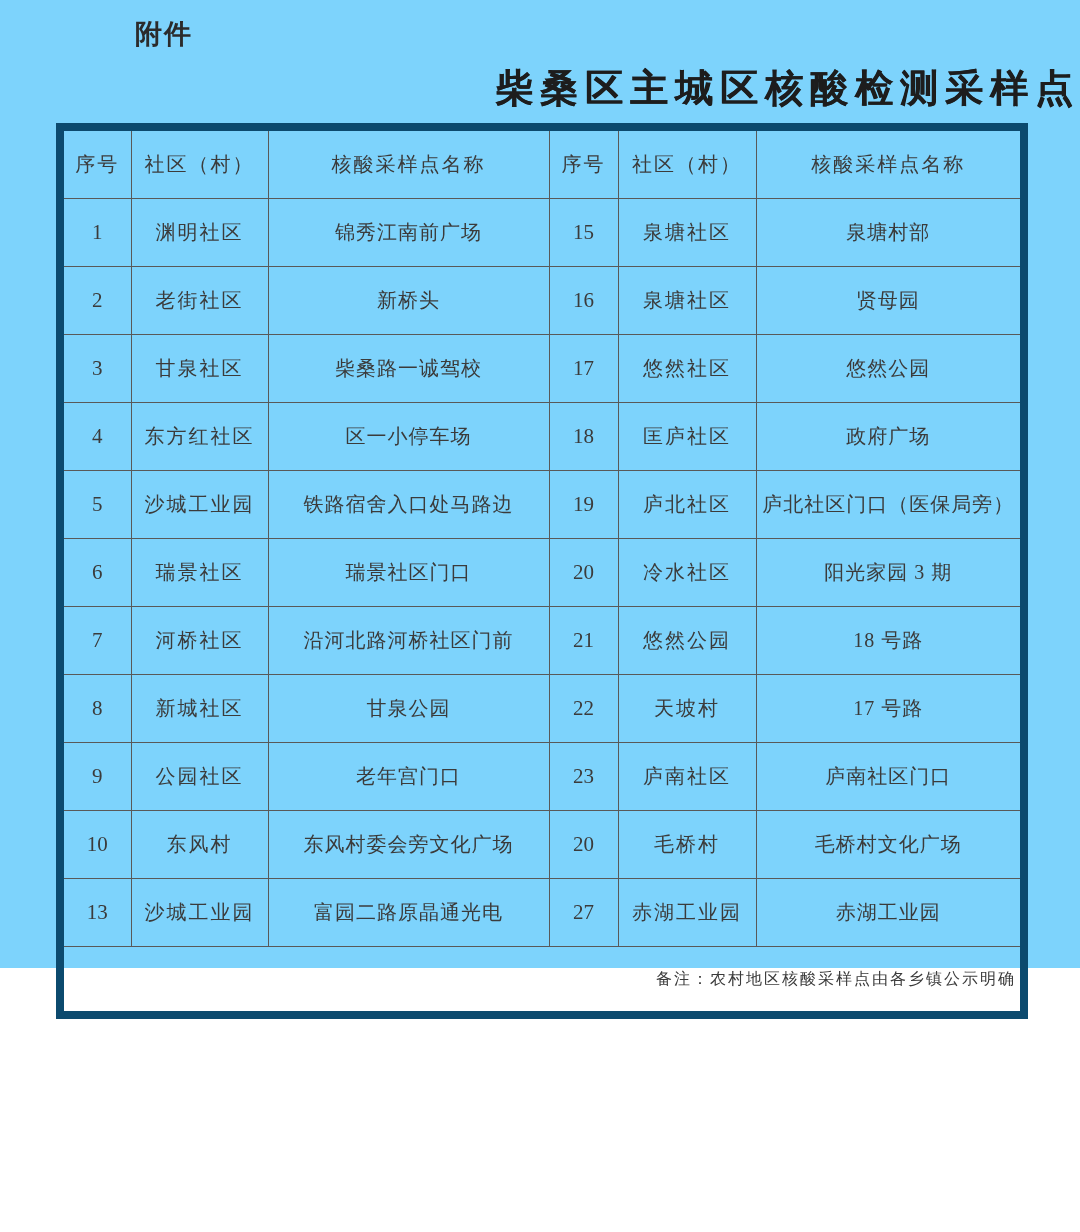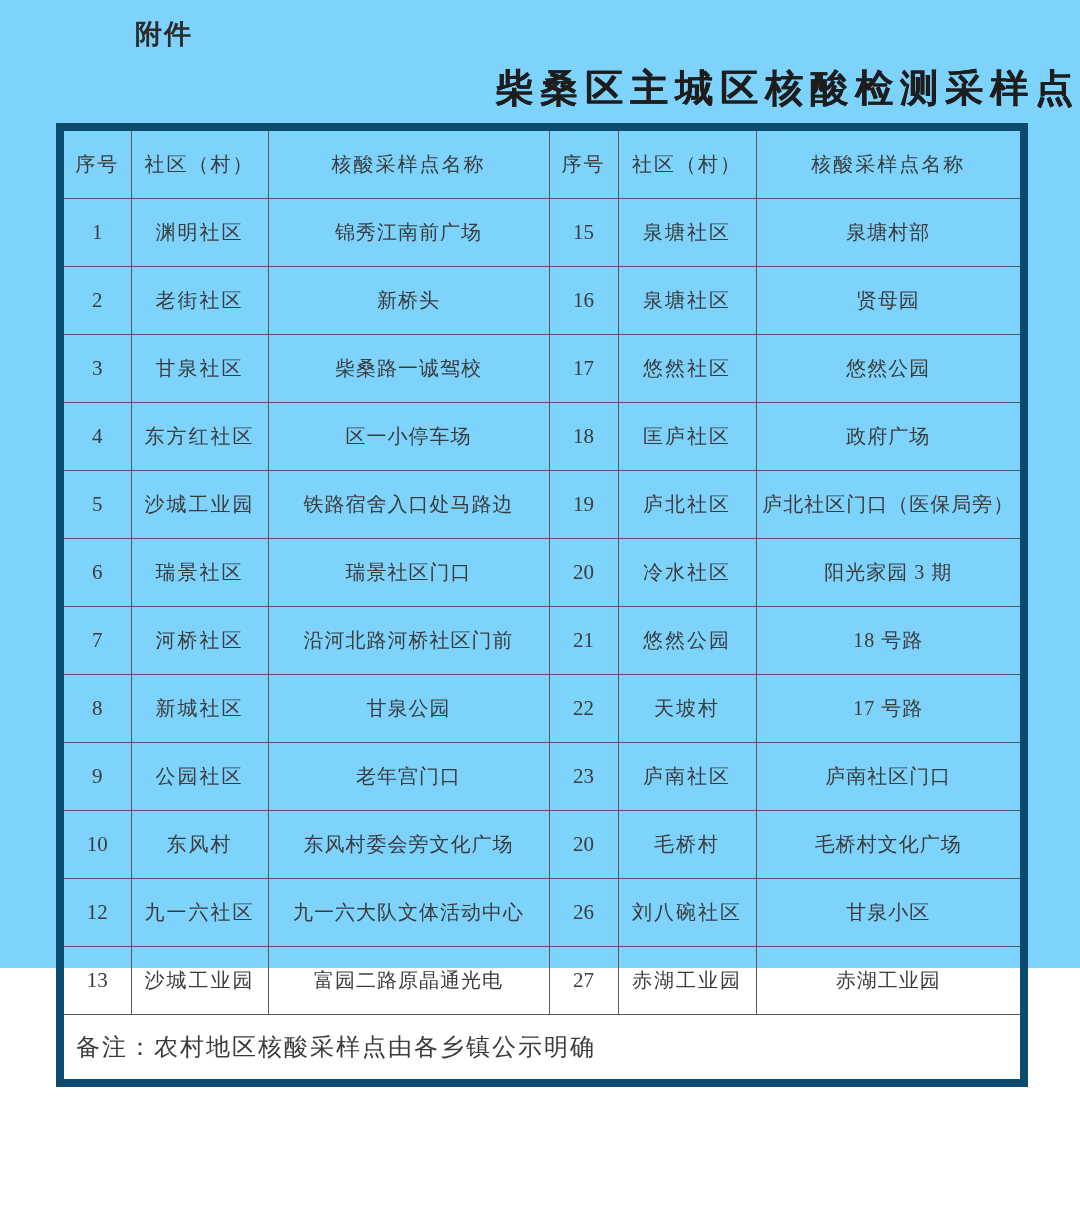--- a/index.html
+++ b/index.html
@@ -73,24 +73,24 @@
   }
   .sample-table td.num {
     font-size: 21px;
     letter-spacing: 0;
   }
   .sample-table td.site {
     letter-spacing: 1px;
   }
   .sample-table td.note-cell {
     height: 64px;
-    text-align: left;
+    text-align: right;
     padding-left: 12px;
     letter-spacing: 2px;
-    font-size: 24px;
+    font-size: 16px;
     white-space: normal;
   }
 </style>
 </head>
 <body>
 
 <div class="page">
 
   <div class="attachment-label">附件</div>
 
@@ -190,28 +190,20 @@
         </tr>
         <tr>
           <td class="num">10</td>
           <td class="community">东风村</td>
           <td class="site">东风村委会旁文化广场</td>
           <td class="num">20</td>
           <td class="community">毛桥村</td>
           <td class="site">毛桥村文化广场</td>
         </tr>
         <tr>
-          <td class="num">12</td>
-          <td class="community">九一六社区</td>
-          <td class="site">九一六大队文体活动中心</td>
-          <td class="num">26</td>
-          <td class="community">刘八碗社区</td>
-          <td class="site">甘泉小区</td>
-        </tr>
-        <tr>
           <td class="num">13</td>
           <td class="community">沙城工业园</td>
           <td class="site">富园二路原晶通光电</td>
           <td class="num">27</td>
           <td class="community">赤湖工业园</td>
           <td class="site">赤湖工业园</td>
         </tr>
       </tbody>
     <tbody>
       <tr>

